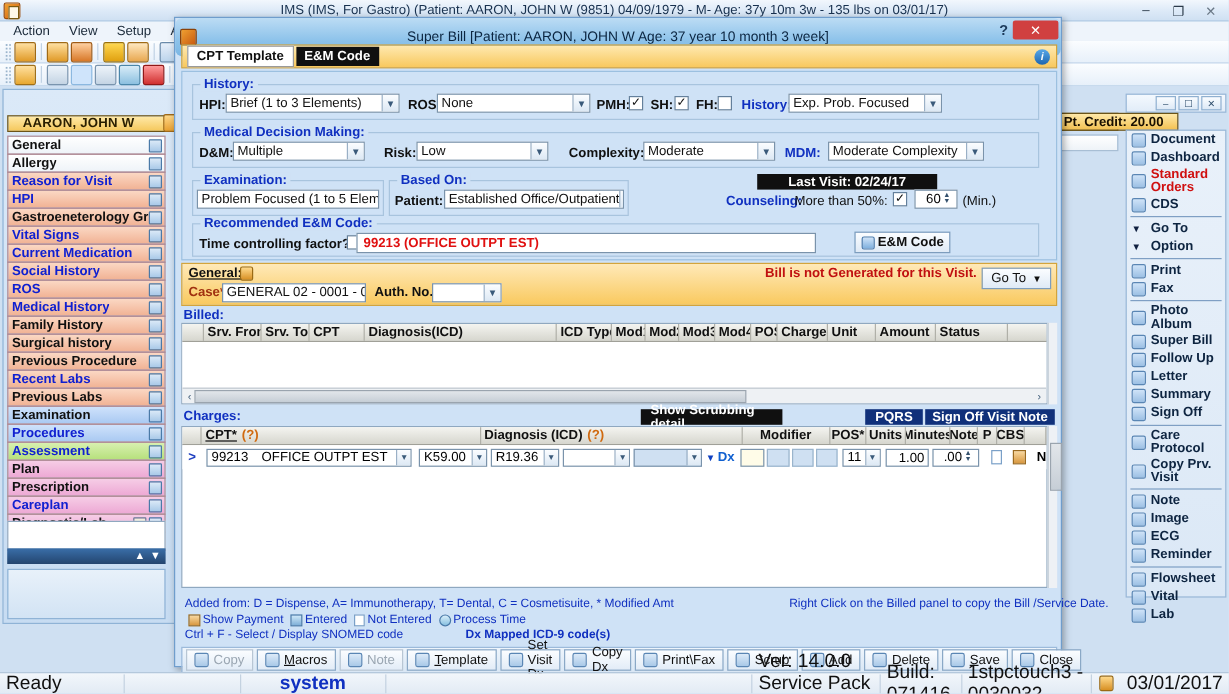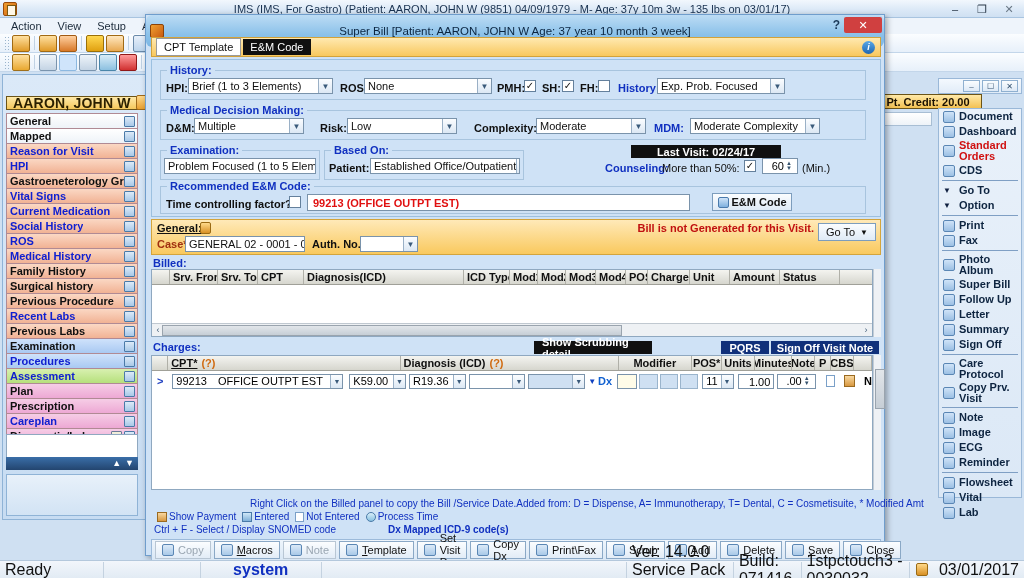--- a/index.html
+++ b/index.html
@@ -64,22 +64,22 @@
     background: #cfe0f2;
   }
 
   
   .lsb { position: absolute; left: 2px; top: 74px; width: 146px; height: 446px;
          background: linear-gradient(to bottom,#dbe9f8,#c7dcf2);
          border: 1px solid #8fb3d6; }
   .lsb-name {
     position: absolute; left: 6px; top: 96px; width: 153px; height: 14px;
     background: linear-gradient(to bottom,#ffe9a8,#f5c85c);
-    border: 1px solid #6b5418; color: #2a1f00; font-weight: bold; font-size: 14px;
-    display: flex; align-items: center; padding-left: 6px; letter-spacing: .2px;
+    border: 1px solid #6b5418; color: #2a1f00; font-weight: bold; font-size: 11px;
+    display: flex; align-items: center; padding-left: 12px; letter-spacing: .2px;
   }
   .lsb-name-ico { position: absolute; left: 136px; top: 95px; width: 14px; height: 15px;
     background: linear-gradient(to bottom,#ffd98a,#e8a030); border: 1px solid #a06a1a; border-radius: 2px; }
   .navlist { position: absolute; left: 6px; top: 113px; width: 132px; }
   .navrow {
     height: 16px; display: flex; align-items: center; justify-content: space-between;
     border: 1px solid #b08a94; margin-bottom: -1px; padding: 0 2px 0 3px;
     font-size: 11px; font-weight: bold; color: #101010; white-space: nowrap; overflow: hidden;
   }
   .navrow .lbl { overflow: hidden; text-overflow: clip; }
@@ -141,21 +141,21 @@
   .dlg-title .tx { position: absolute; left: 0; right: 0; text-align: center;
     font-size: 11.5px; color: #0b2540; white-space: nowrap; }
   .dlg-title .help { position: absolute; right: 44px; top: 3px; font-size: 12px; color: #1b3a5a; font-weight: bold; }
   .dlg-title .x { position: absolute; right: 2px; top: 2px; width: 38px; height: 16px;
     background: #d04040; color: #fff; display: flex; align-items: center; justify-content: center;
     font-size: 11px; border-radius: 2px; }
 
   .tabstrip { position: absolute; left: 5px; top: 22px; width: 730px; height: 20px;
     background: linear-gradient(to bottom,#ffe9b0,#f8c85e); border: 1px solid #d2a23a; display: flex;
     align-items: center; padding-left: 4px; gap: 2px; }
-  .tab { height: 16px; padding: 8px 7px; font-size: 11px; font-weight: normal;
+  .tab { height: 16px; padding: 8px 7px; font-size: 11px; font-weight: bold;
     display: flex; align-items: center; }
   .tab.active { background: #ffffff; color: #101010; border: 1px solid #9a9a9a; }
   .tab.dark { background: #101010; color: #ffffff; }
   .tabstrip .info { position: absolute; right: 5px; width: 13px; height: 13px; border-radius: 50%;
     background: linear-gradient(to bottom,#5aa8e8,#1d66b0); color: #fff; font-size: 9px;
     font-weight: bold; font-style: italic; display: flex; align-items: center; justify-content: center; }
 
   .panel-top { position: absolute; left: 5px; top: 44px; width: 730px; height: 158px;
     background: #cfe2f6; border: 1px solid #9cc0e0; }
 
@@ -316,21 +316,21 @@
 <div class="lsb-name">AARON, JOHN W</div>
 <div class="lsb-name-ico"></div>
 <div class="navlist" id="navlist">
       <div class="navrow nav-white">
         <span class="lbl t-black">General</span>
         <span style="display: flex;">
           <span class="dico"></span>
         </span>
       </div>
       <div class="navrow nav-white">
-        <span class="lbl t-black">Mapped</span>
+        <span class="lbl t-black">Allergy</span>
         <span style="display: flex;">
           <span class="dico"></span>
         </span>
       </div>
       <div class="navrow nav-salmon">
         <span class="lbl t-blue">Reason for Visit</span>
         <span style="display: flex;">
           <span class="dico"></span>
         </span>
       </div>
@@ -666,21 +666,21 @@
             <i>▼</i>
           </span>
     </div>
     <span class="fld" style="position:absolute;left:650px;top:102px;">(Min.)</span>
 
     <div class="grpbox" style="left:8px; top:126px; width:706px; height:28px;">
       <span class="grplab">Recommended E&amp;M Code:</span>
     </div>
     <span class="flab" style="position:absolute;left:14px;top:138px;">Time controlling factor?</span>
     <span class="chk" style="position:absolute;left:137px;top:136px;"></span>
-    <div class="emcode-val" style="left:155px; top:134px; width:383px; height:17px;">99213  (OFFICE OUTPT EST)</div>
+    <div class="emcode-val" style="left:145px; top:134px; width:383px; height:17px;">99213  (OFFICE OUTPT EST)</div>
     <div class="btn3d" style="position:absolute;left:560px;top:133px;width:80px;height:18px;">
       <span style="width:11px;height:11px;background:linear-gradient(to bottom,#cfe3f8,#7fb0de);border:1px solid #4a7aac;border-radius:2px;"></span>
       <span>E&amp;M Code</span>
     </div>
   </div>
 
   <div class="genbar">
     <span class="genlab">General:</span>
     <span class="gen-person"></span>
     <span class="flab" style="position:absolute;left:5px;top:18px;color:#a03010;">Case*</span>
@@ -803,22 +803,22 @@
       <span style="width:12px;height:12px;background:linear-gradient(to bottom,#f8d8a0,#d89840);border:1px solid #9a6a20;margin-left:9px;"></span>
       <span style="font-weight:bold;font-size:11px;margin-left:9px;">N</span>
     </div>
   </div>
   <div class="vsb" style="position:absolute;left:727px;top:340px;width:8px;height:135px;">
     <div class="tb2" style="height:40px;"></div>
   </div>
 
   <div class="legend" style="top:482px;">
     <div class="legend-row">
+      <span>Added from: D = Dispense, A= Immunotherapy, T= Dental,  C = Cosmetisuite,   * Modified Amt</span>
       <span style="margin-left:96px;">Right Click on the Billed panel to copy the Bill /Service Date.</span>
-      <span>Added from: D = Dispense, A= Immunotherapy, T= Dental,  C = Cosmetisuite,   * Modified Amt</span>
     </div>
     <div class="legend-row">
       <span style="width:10px;height:10px;background:linear-gradient(to bottom,#f8d8a0,#d89840);border:1px solid #9a6a20;margin:0 2px 0 3px;"></span>
       <span>Show Payment</span>
       <span style="width:10px;height:10px;background:linear-gradient(to bottom,#cfe8f8,#7fb0d8);border:1px solid #4a7aa8;margin:0 2px 0 6px;"></span>
       <span>Entered</span>
       <span style="width:9px;height:10px;background:#fff;border:1px solid #7aa0c8;margin:0 2px 0 6px;"></span>
       <span>Not Entered</span>
       <span style="width:10px;height:10px;border-radius:50%;background:linear-gradient(to bottom,#d8eefa,#88c0e0);border:1px solid #4a7aa8;margin:0 2px 0 6px;"></span>
       <span>Process Time</span>

